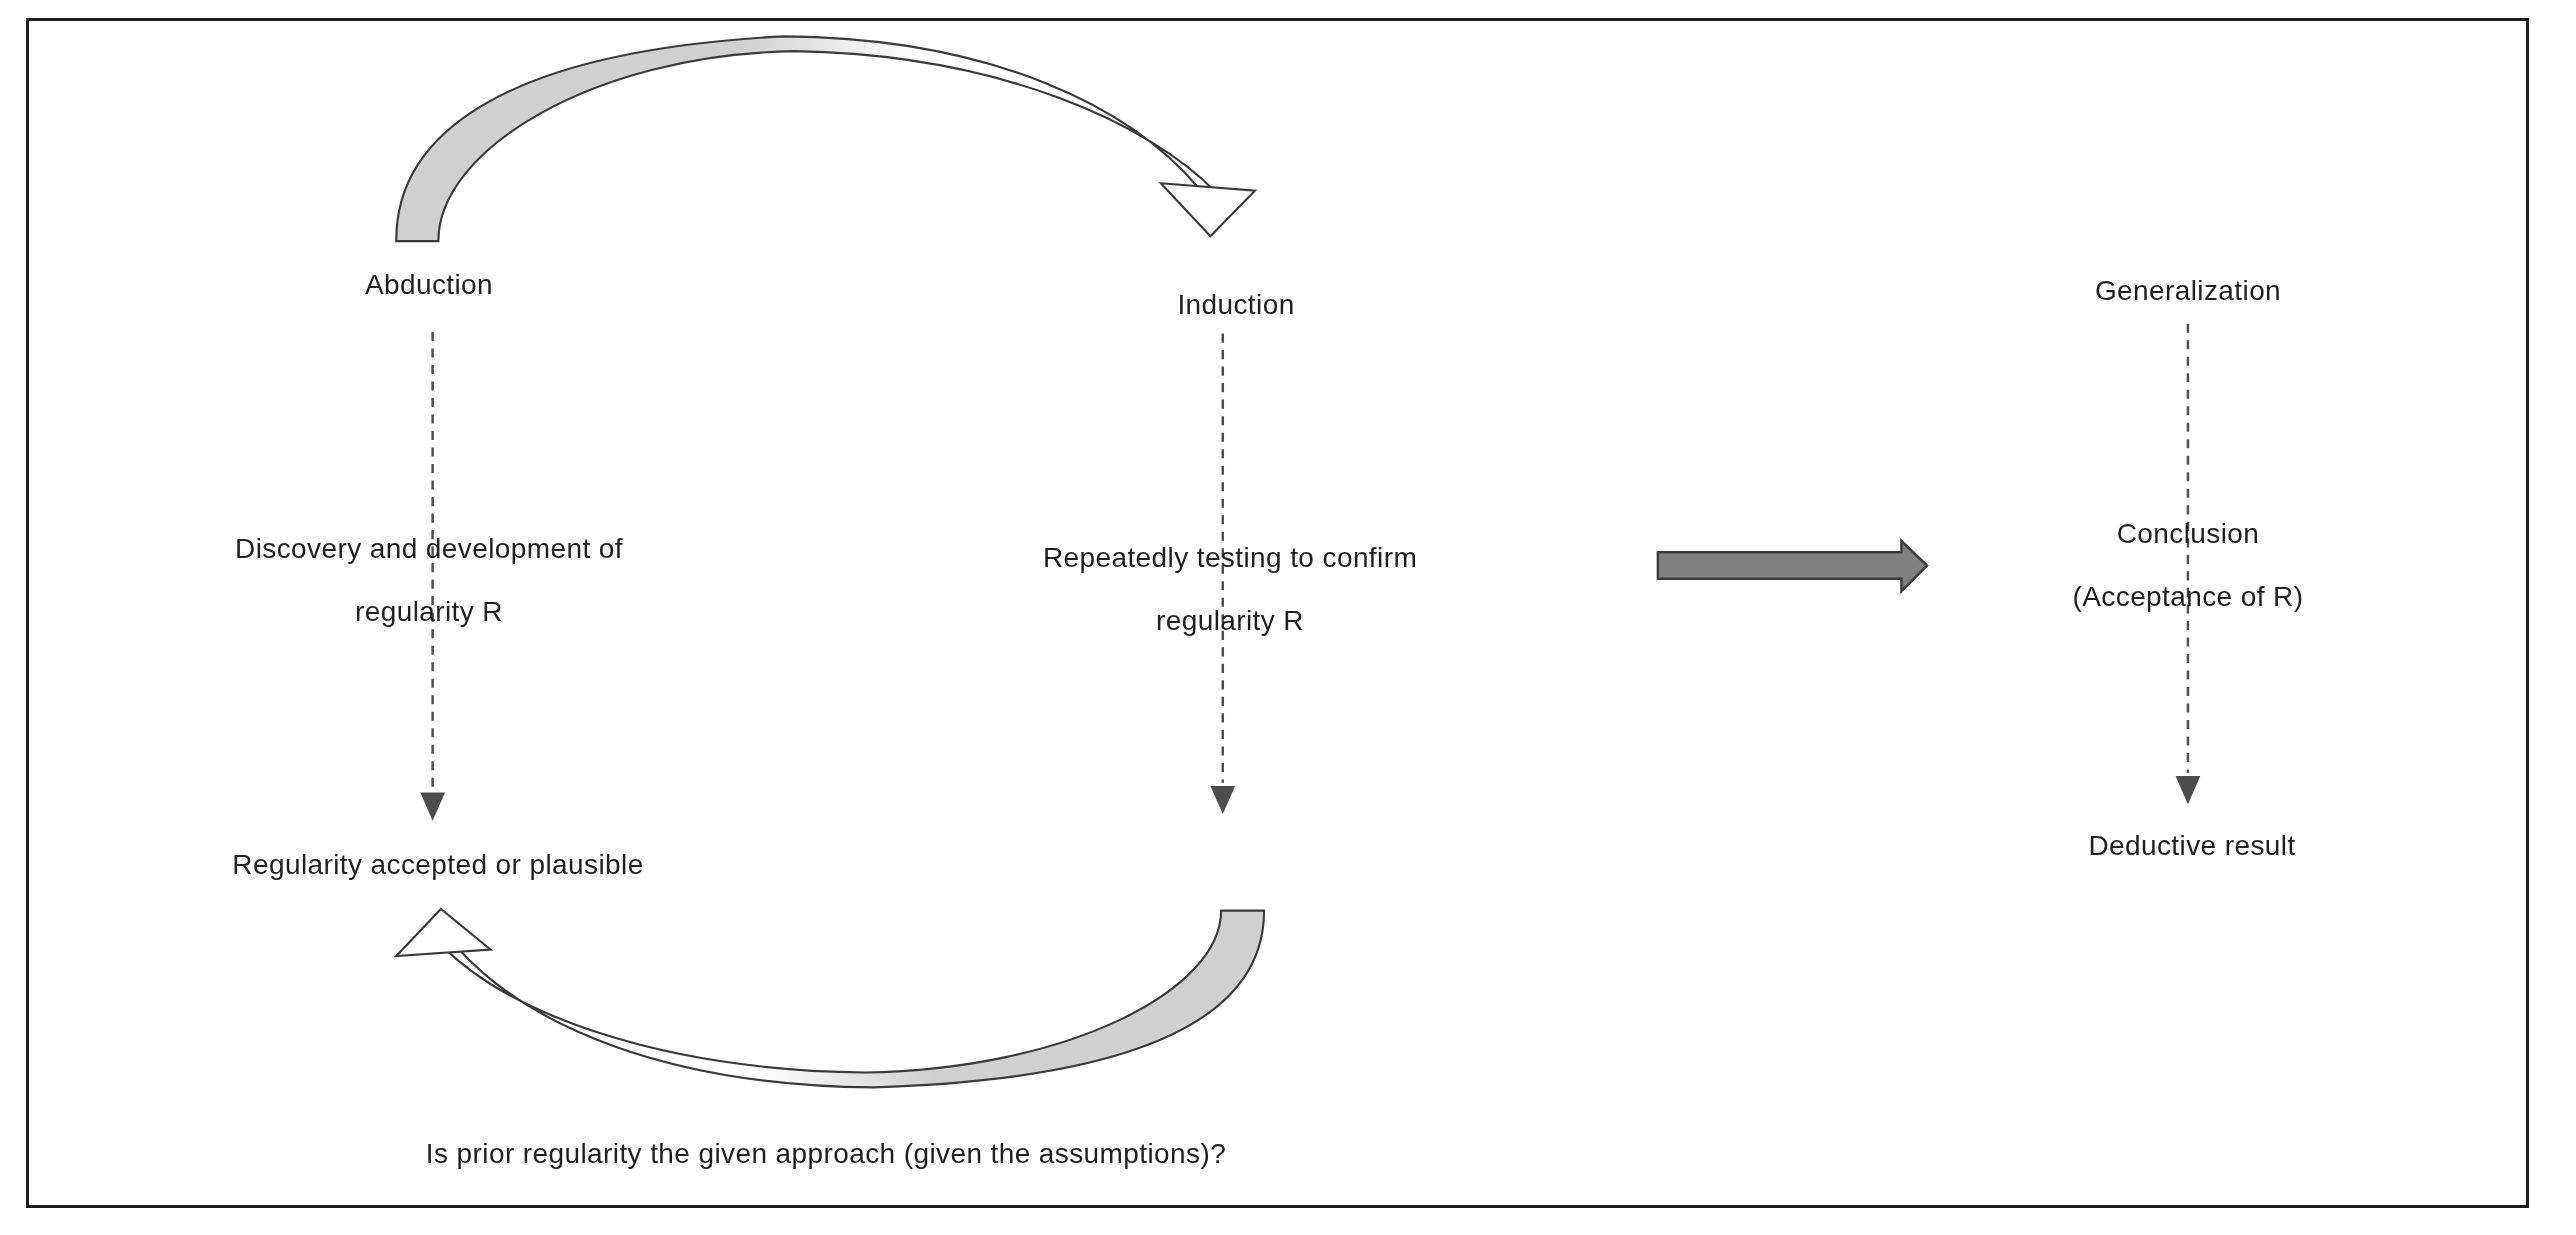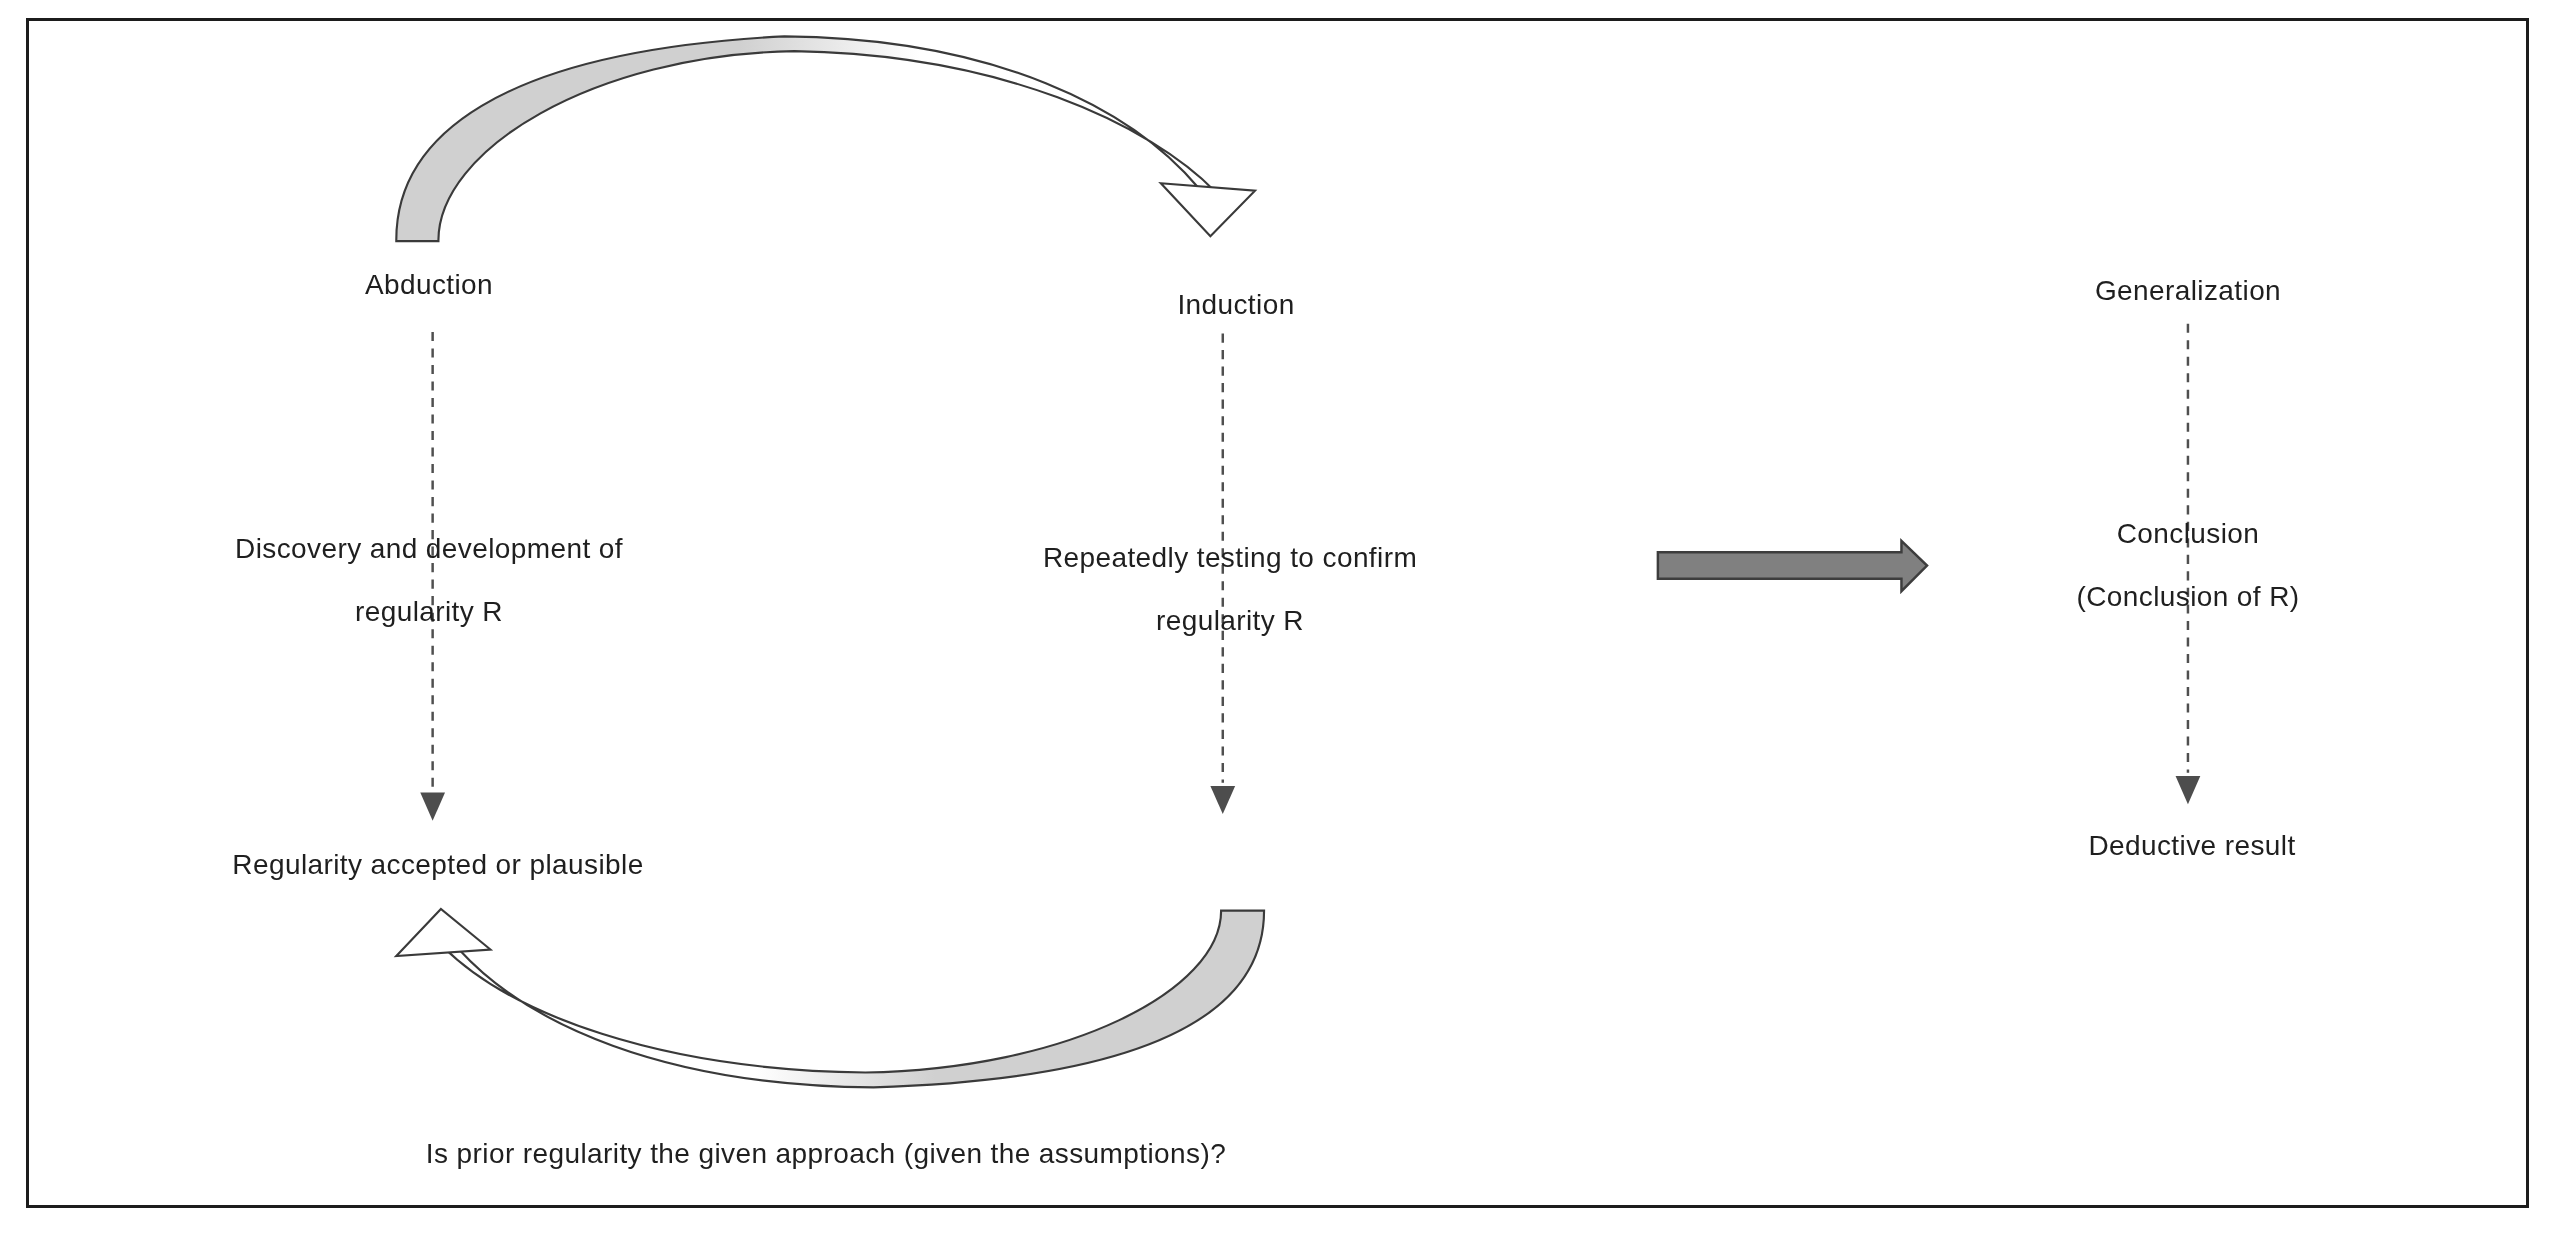--- a/index.html
+++ b/index.html
@@ -98,21 +98,21 @@
     <div>regularity R</div>
   </div>
 
   <div class="lbl two-line" id="lbl-testing">
     <div>Repeatedly testing to confirm</div>
     <div>regularity R</div>
   </div>
 
   <div class="lbl two-line" id="lbl-conclusion">
     <div>Conclusion</div>
-    <div>(Conclusion of R)</div>
+    <div>(Acceptance of R)</div>
   </div>
 
   <div class="lbl" id="lbl-reg-accepted">Regularity accepted or plausible</div>
 
 
   <div class="lbl" id="lbl-deductive-result">Deductive result</div>
 
   <div class="lbl" id="lbl-question">Is prior regularity the given approach (given the assumptions)?</div>
 
 </div>

